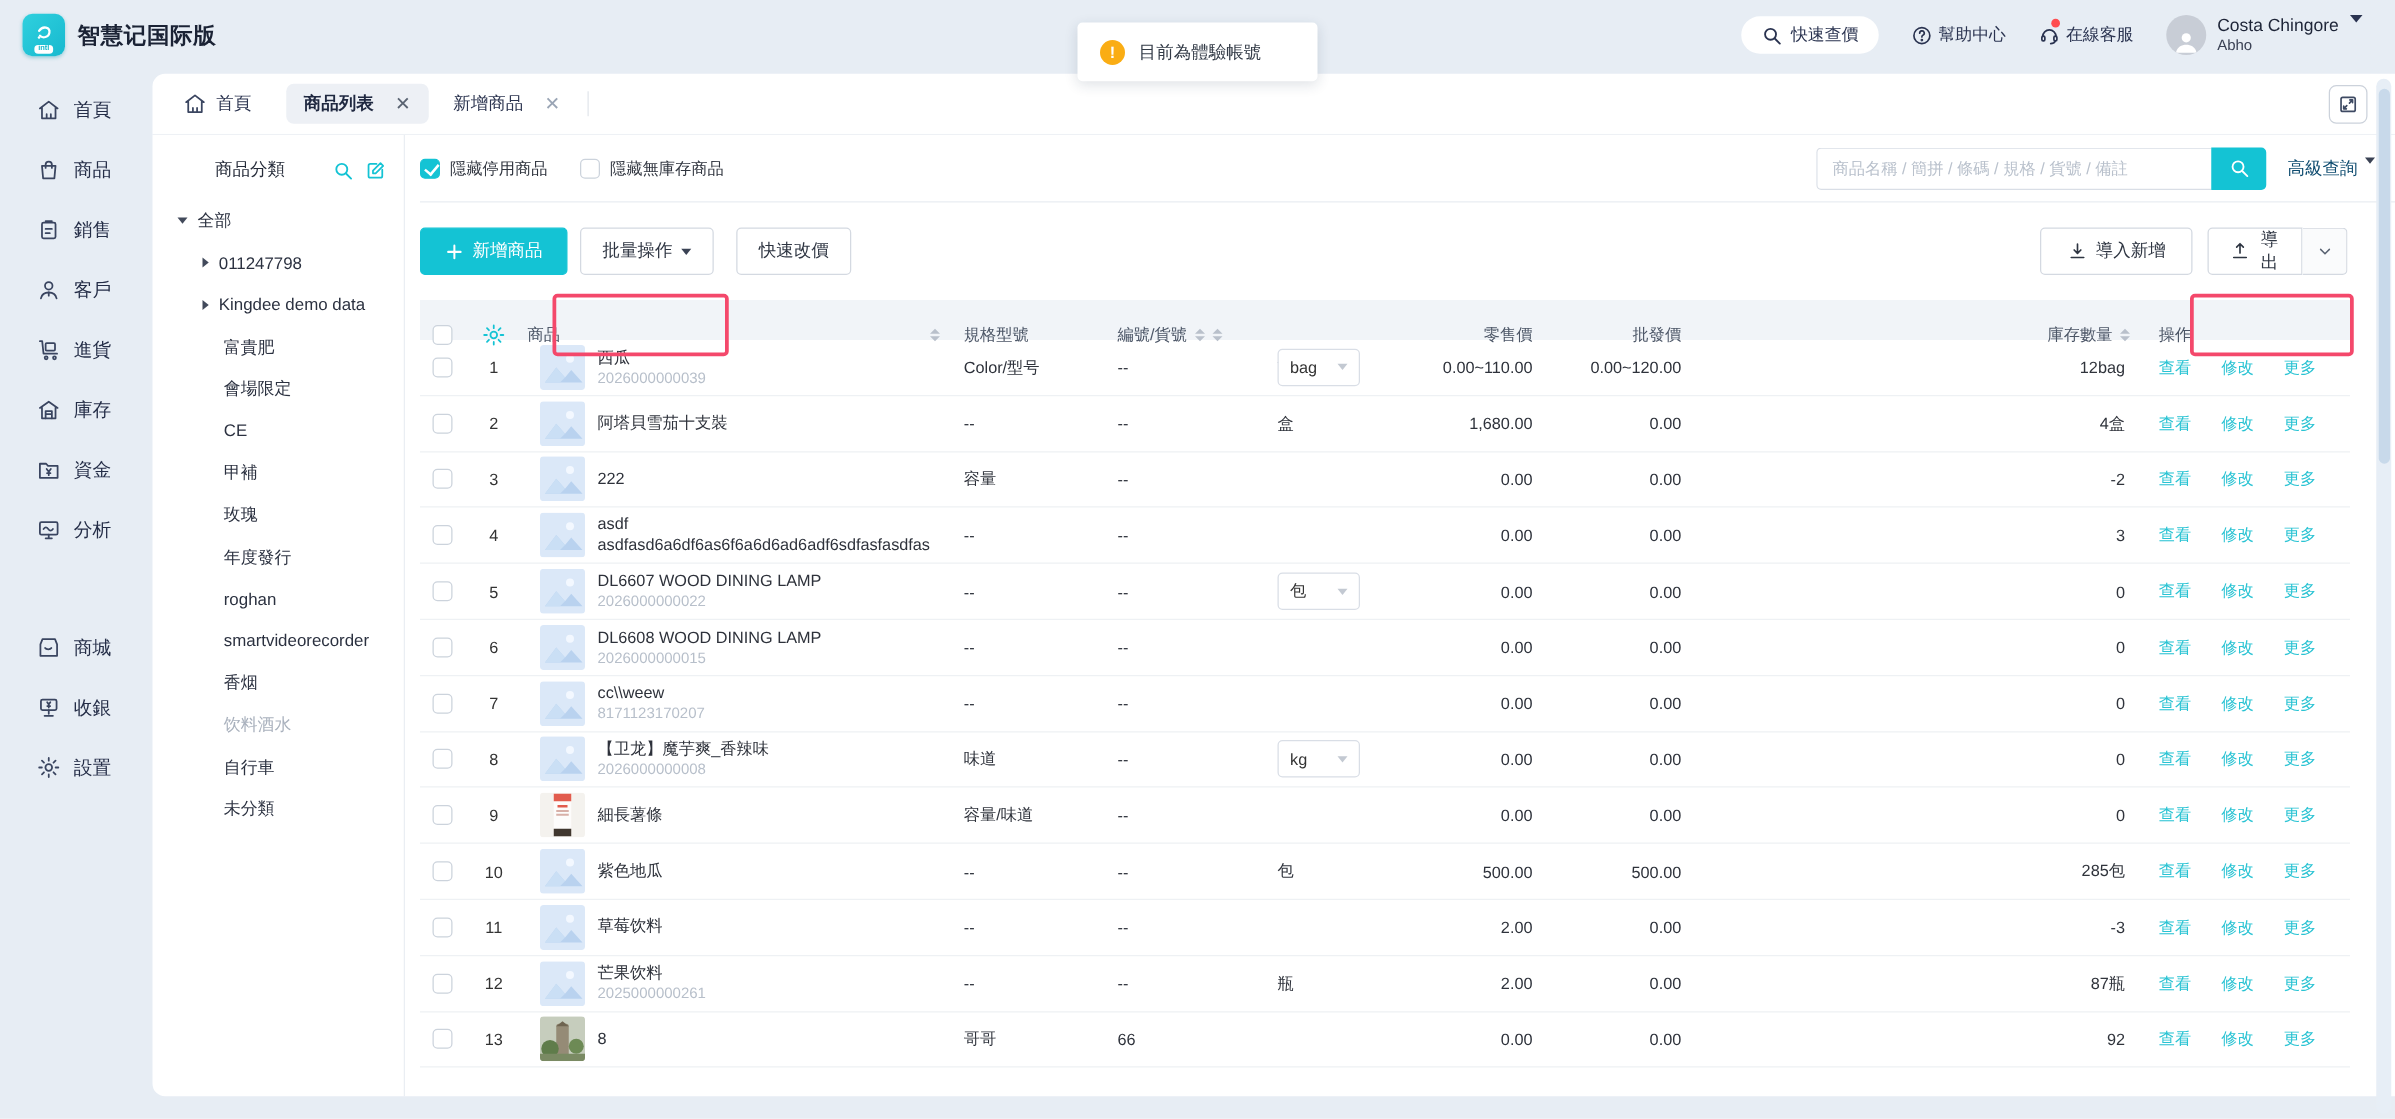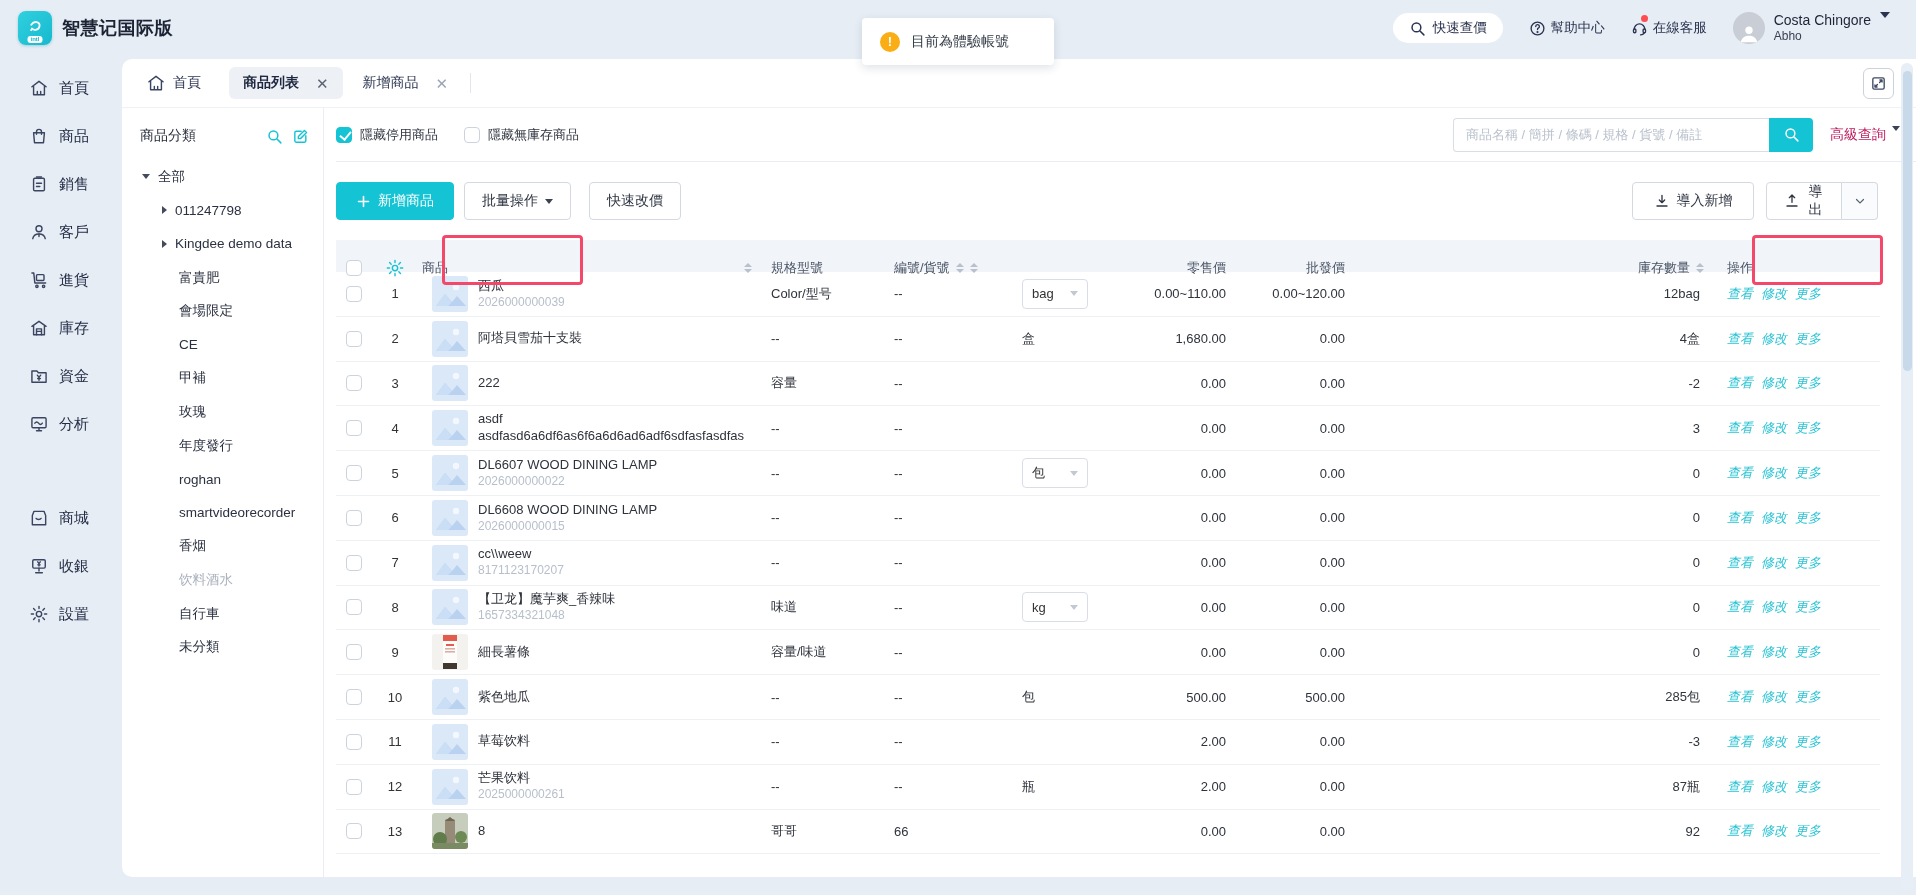--- a/index.html
+++ b/index.html
@@ -59,21 +59,21 @@
   .tab:not(.active) .tab-close { color:#9aa5b5; }
   .tab-divider { width:1px; height:20px; background:#e2e6ec; margin-left:-6px; }
   .expand-btn { position:absolute; right:22px; top:9px; width:31px; height:31px; border:1px solid #ccd2db; border-radius:6px;
     background:#fff; display:flex; align-items:center; justify-content:center; cursor:pointer; color:#3e4a63; }
 
   .content { position:absolute; top:49px; left:0; right:0; bottom:18px; background:#fff; border-radius:0 0 0 10px; display:flex; }
 
   
   .catpanel { width:202px; flex:none; border-right:1px solid #eaeef3; padding-top:16px; }
   .cat-head { display:flex; align-items:center; padding:0 14px 0 18px; height:24px; }
-  .cat-title { font-size:14px; color:#262c3a; font-weight:500; flex:1; }
+  .cat-title { font-size:14px; color:#262c3a; font-weight:500; flex:1;margin-left:32px; }
   .cat-head .ic { color:#14c3d4; cursor:pointer; margin-left:9px; }
   .cattree { margin-top:12px; }
   .tree-item { height:33.6px; display:flex; align-items:center; gap:8px; font-size:13.5px; color:#2b3140; cursor:pointer; }
   .tree-item.lv0 { padding-left:20px; }
   .tree-item.lv1 { padding-left:40px; }
   .tree-item.muted { color:#a9b1bd; }
   .tri-down { width:0; height:0; border-left:4.5px solid transparent; border-right:4.5px solid transparent; border-top:5.5px solid #424a5b; }
   .tri-right { width:0; height:0; border-top:4.5px solid transparent; border-bottom:4.5px solid transparent; border-left:5.5px solid #424a5b; }
   .tri-none { width:9px; }
 
@@ -85,21 +85,21 @@
   .box { width:16px; height:16px; border-radius:4px; border:1px solid #ccd3dc; background:#fff; position:relative; flex:none; }
   .box.checked { background:#14c3d4; border-color:#14c3d4; }
   .box.checked:after { content:""; position:absolute; left:4.5px; top:1.5px; width:5px; height:9px;
     border:solid #fff; border-width:0 2px 2px 0; transform:rotate(40deg); }
   .search-group { display:flex; align-items:center; }
   .search-input { width:316px; height:34px; border:1px solid #d9dee6; border-right:none; border-radius:4px 0 0 4px;
     padding:0 12px; font-size:13px; color:#333; outline:none; font-family:inherit; }
   .search-input::placeholder { color:#b9c1cc; }
   .search-btn { width:44px; height:34px; background:#14c3d4; border:none; border-radius:0 4px 4px 0; color:#fff;
     display:flex; align-items:center; justify-content:center; cursor:pointer; }
-  .adv-query { display:flex; align-items:flex-start; gap:6px; font-size:14px; color:#be185d; margin-left:17px; cursor:pointer; }
+  .adv-query { display:flex; align-items:flex-start; gap:6px; font-size:14px; color:#0c4a6e; margin-left:17px; cursor:pointer; }
   .hr { border-bottom:1px solid #e9edf2; margin-right:0; }
 
   .btn-row { height:78px; display:flex; align-items:center; padding-right:38px; }
   .btn { height:38px; border-radius:4px; font-size:14px; display:inline-flex; align-items:center; justify-content:center;
     gap:7px; cursor:pointer; background:#fff; border:1px solid #d4d9e1; color:#2e3542; padding:0 17px; font-family:inherit; }
   .btn.primary { background:#14c3d4; border-color:#14c3d4; color:#fff; width:118px; padding:0; }
   .btn .ic { color:inherit; }
   .ml10{margin-left:10px;} .ml18{margin-left:18px;}
   .right-btns { margin-left:auto; display:flex; align-items:center; }
   .split { display:flex; align-items:stretch; margin-left:12px; }
@@ -128,21 +128,21 @@
   .thumb { width:36px; height:36px; border-radius:3px; overflow:hidden; flex:none; }
   .pname { line-height:1.3; min-width:0; }
   .n1 { color:#2e323b; white-space:nowrap; overflow:hidden; text-overflow:ellipsis; max-width:270px; }
   .n2 { color:#b7bfca; font-size:12px; }
   .pad-l { padding-left:17px; }
   .unit-sel { width:66px; height:30px; border:1px solid #d9dee6; border-radius:4px; display:flex; align-items:center;
     justify-content:space-between; padding:0 9px; color:#333; cursor:pointer; background:#fff; }
   .unit-sel .caret.sm { border-top-color:#c3c9d2; }
   .num-r { justify-content:flex-end; }
   .c-retail { padding-right:14px; } .c-whole { padding-right:15px; } .c-stock { padding-right:12px; color:#30343c; }
-  .c-ops { gap:8px; padding-left:15px;font-style:italic; }
+  .c-ops { gap:24px; padding-left:15px; }
   .op-link { color:#29c3d3; cursor:pointer; white-space:nowrap; }
   .th-stock { justify-content:flex-end; padding-right:8px; }
   .gear-th { color:#14c3d4; margin:0 auto; cursor:pointer; }
 
   
   .vscroll { position:absolute; right:3px; top:4px; bottom:4px; width:12px; background:#e7eef6; border-radius:6px; }
   .vthumb { position:absolute; left:1.5px; top:8px; width:9px; height:300px; border-radius:5px; background:#c8d9ea; }
 </style>
 </head>
 <body>
@@ -779,21 +779,21 @@
               <div class="td c-num">8</div>
               <div class="td c-prod">
                 <span class="thumb"><svg width="36" height="36" viewBox="0 0 36 36">
                     <rect width="36" height="36" fill="#dbe8f8"></rect>
                     <circle cx="24" cy="11" r="3.2" fill="#f3f8ff"></circle>
                     <path d="M4 30l9-12 7 8 5-6 9 10z" fill="#b9d2ef"></path>
                     <path d="M4 30l9-12 7 8-4 4z" fill="#cadff5"></path>
                   </svg></span>
                 <div class="pname">
                   <div class="n1">【卫龙】魔芋爽_香辣味</div>
-                  <div class="n2">1657334321048</div>
+                  <div class="n2">2026000000008</div>
                 </div>
               </div>
               <div class="td pad-l">味道</div>
               <div class="td" style="padding-left: 16px;">--</div>
               <div class="td" style="padding-left: 18px;">
                 <div class="unit-sel">
                   <span>kg</span>
                   <span class="caret sm"></span>
                 </div>
               </div>

